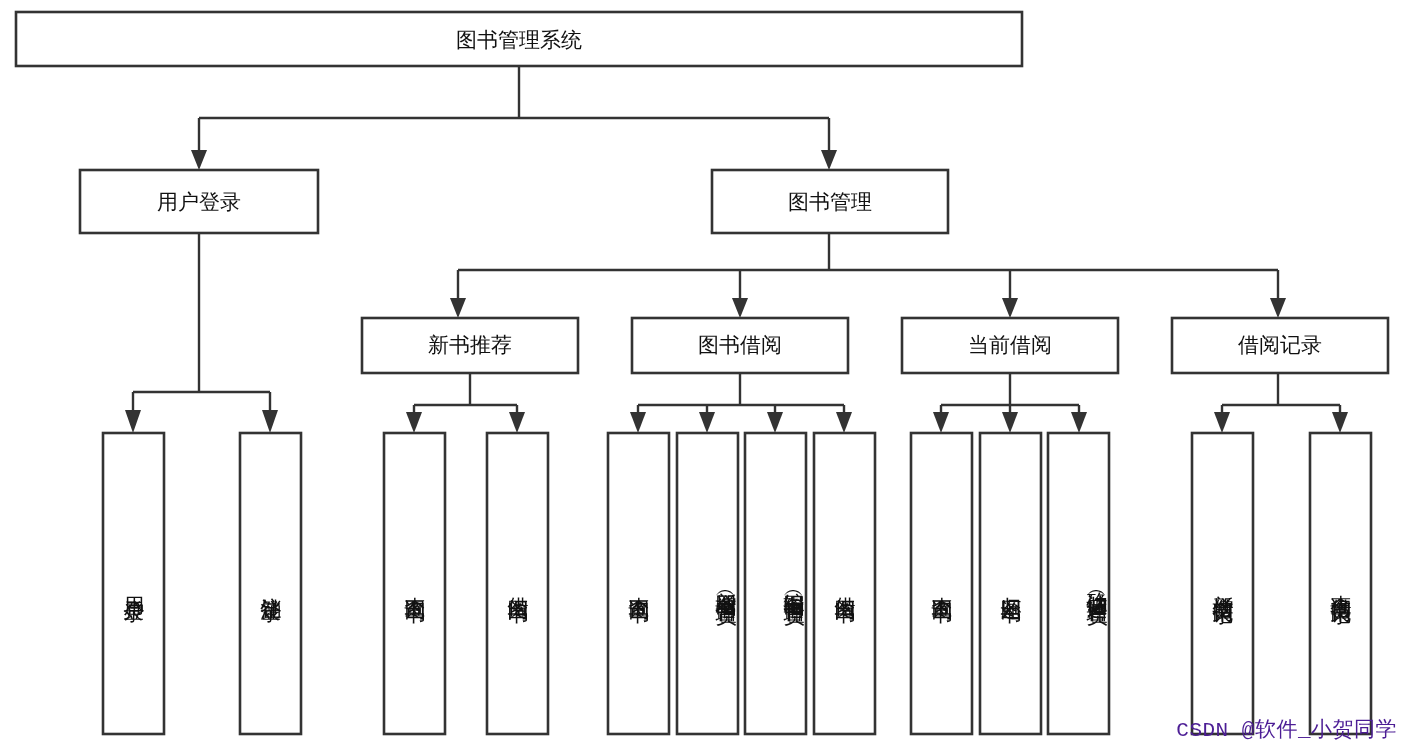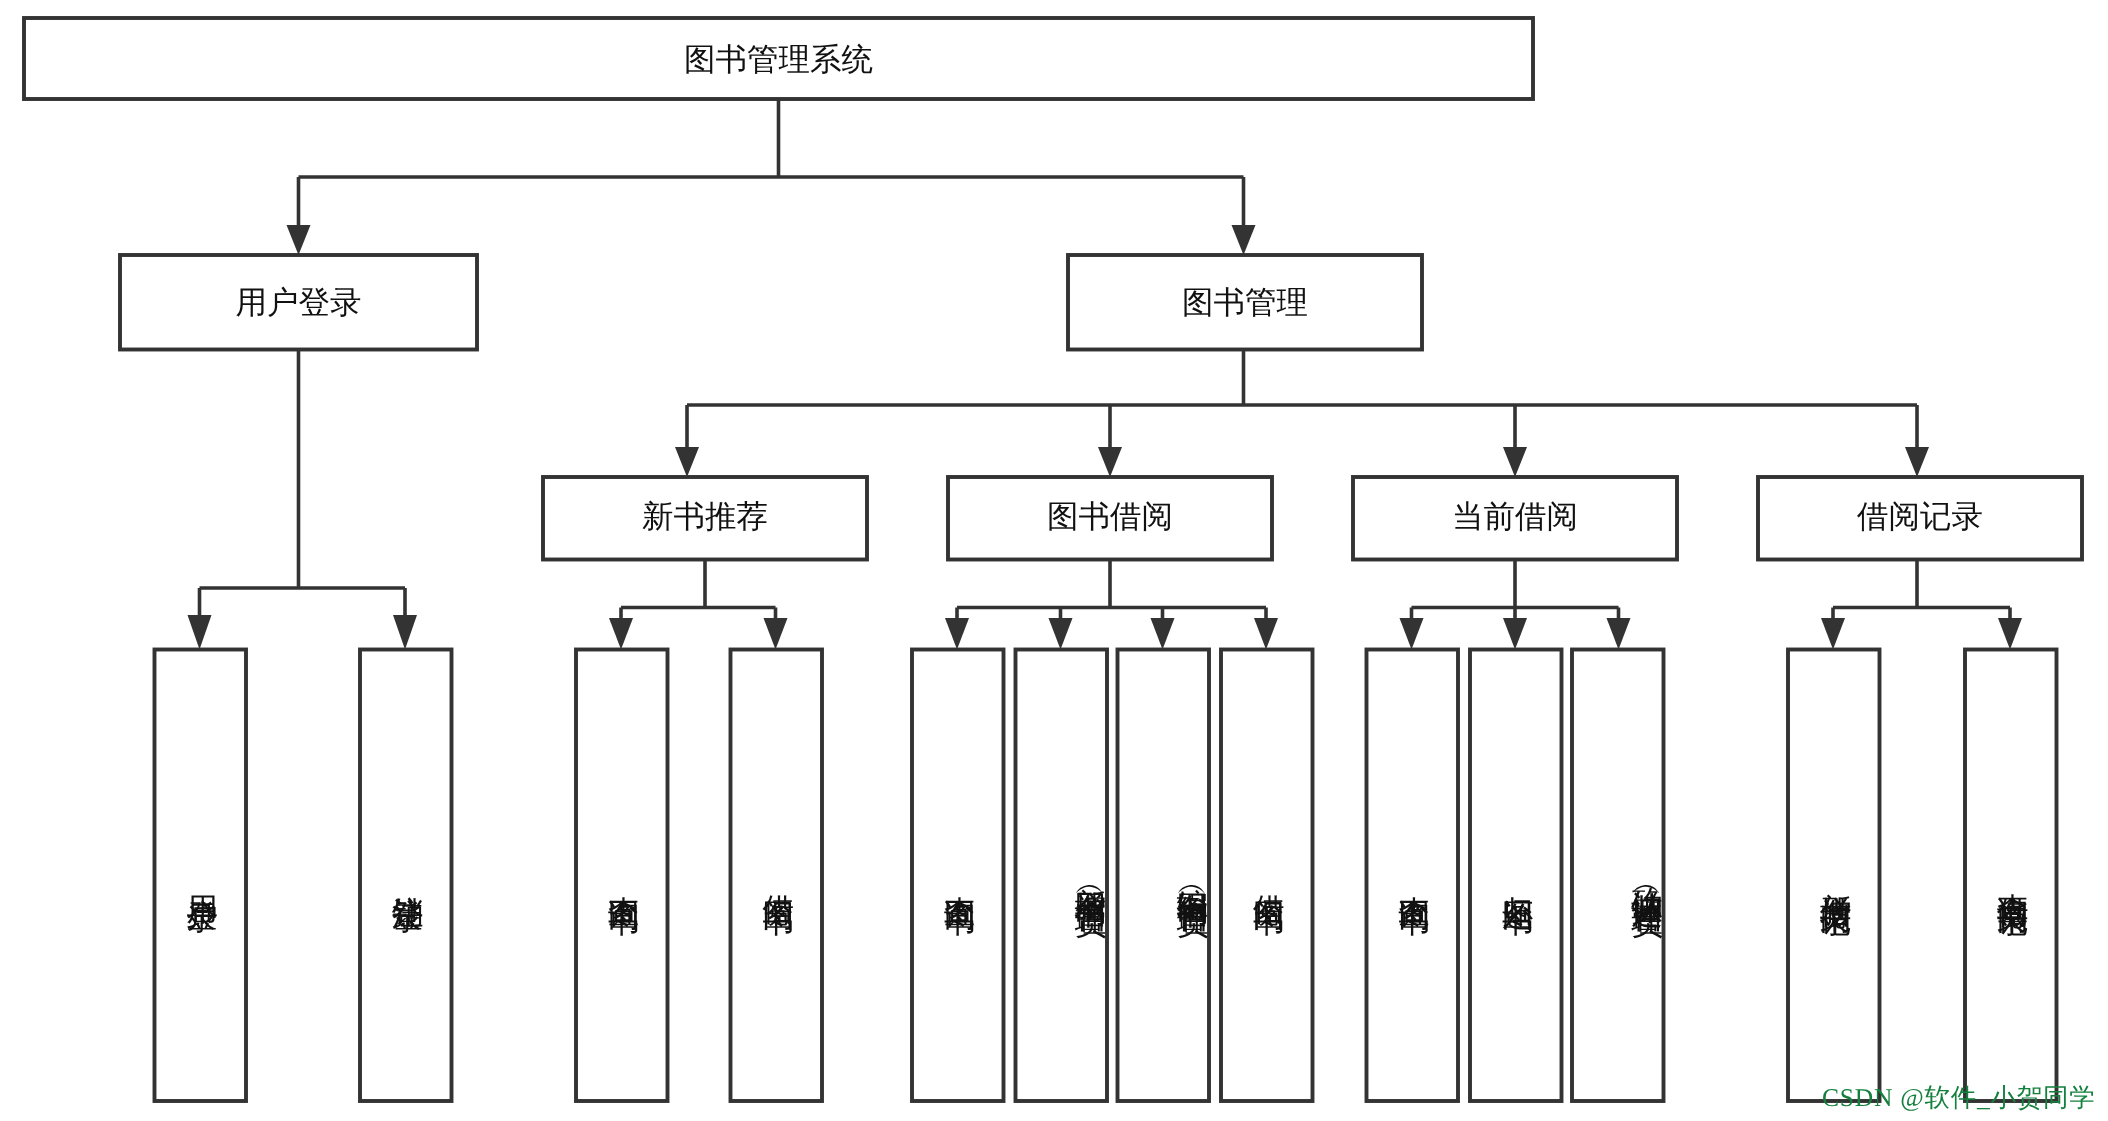--- a/index.html
+++ b/index.html
@@ -59,23 +59,23 @@
     line-height: 1.18;
     letter-spacing: 2px;
     color: #111111;
     white-space: nowrap;
     pointer-events: none;
   }
   .watermark {
     position: absolute;
     right: 8px;
     bottom: 4px;
-    font-family: Liberation Serif, serif;
-    font-size: 17px;
-    color: #15803d;
+    font-family: Liberation Mono, monospace;
+    font-size: 21px;
+    color: #4c1d95;
     letter-spacing: 0.5px;
     user-select: none;
   }
 </style>
 </head>
 <body>
 
 <div id="diagram-root">
 
   <svg id="tree-svg" viewBox="0 0 1405 747">

